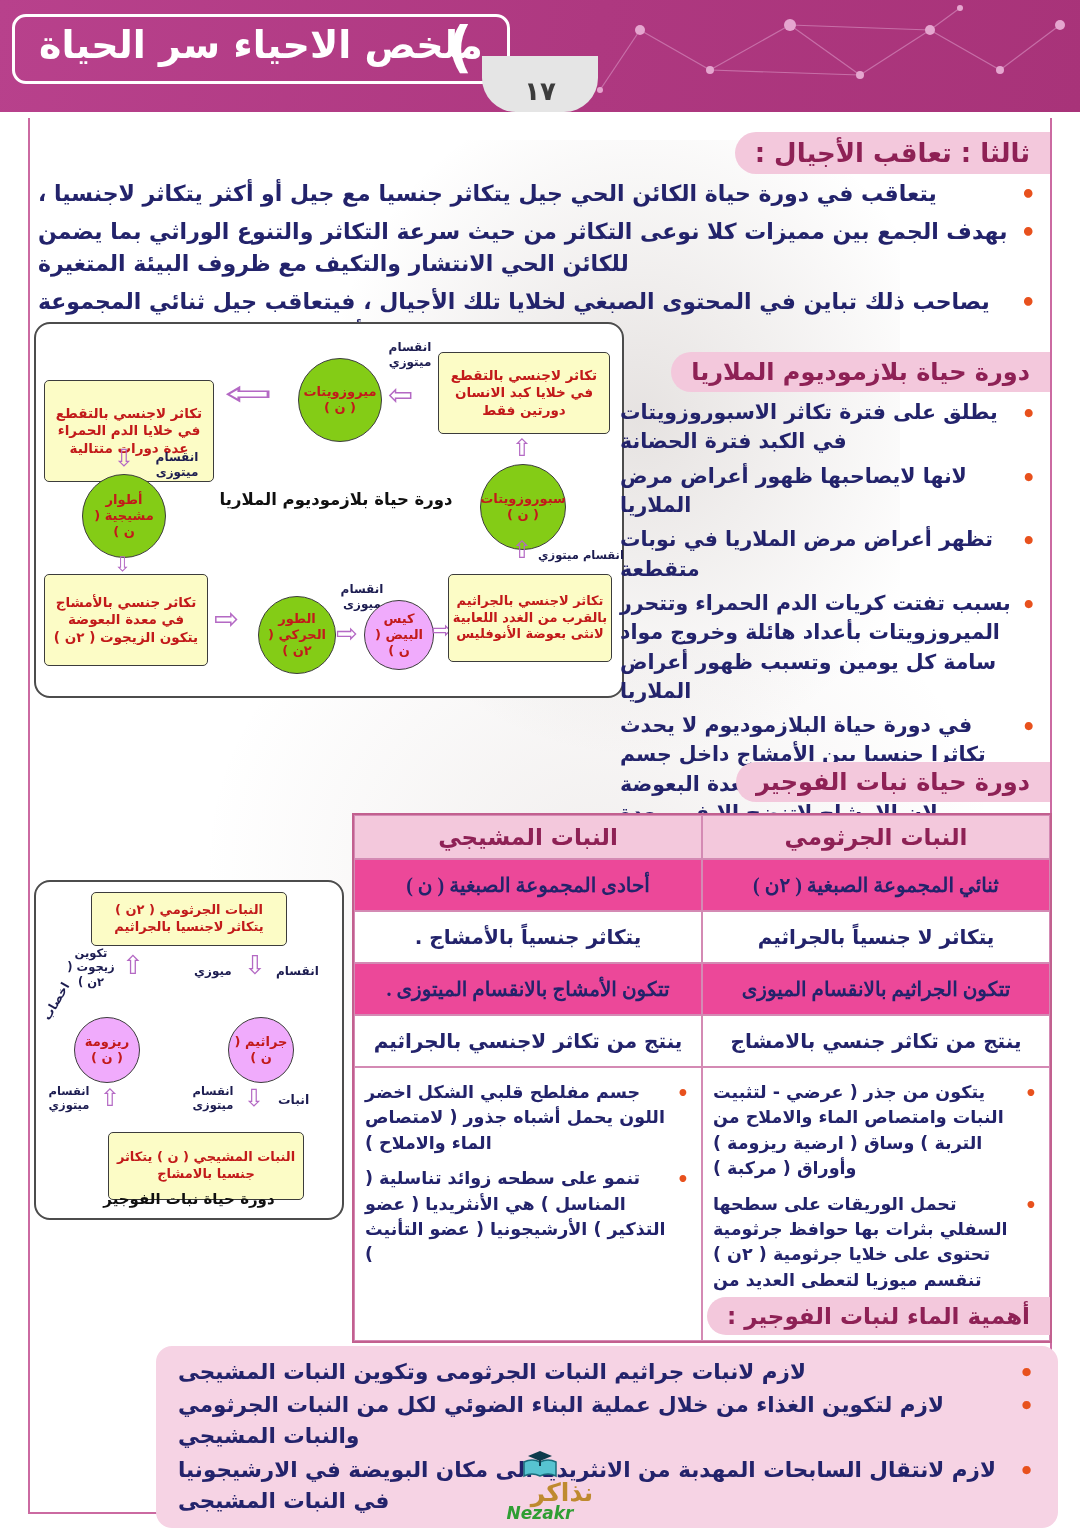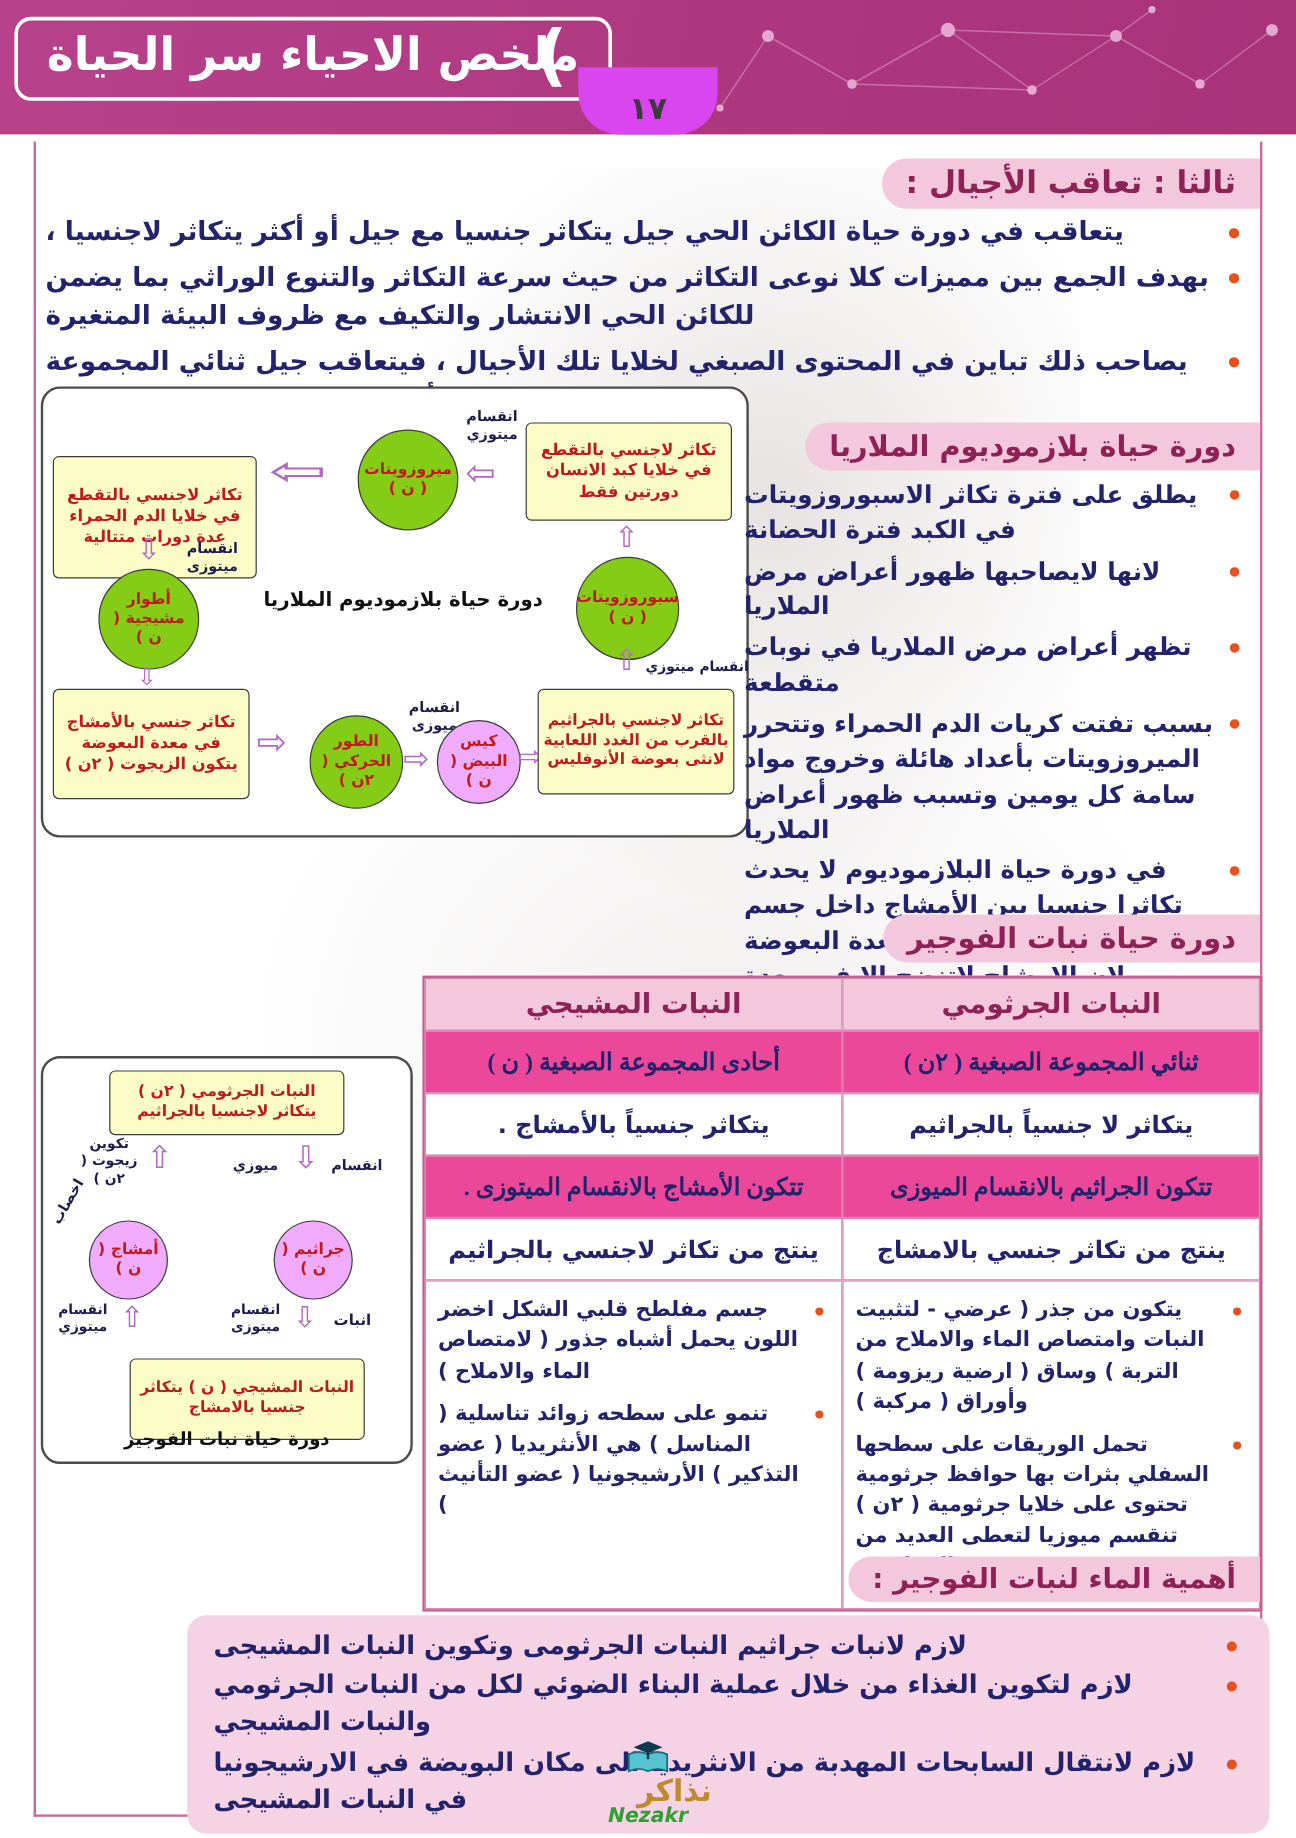--- a/index.html
+++ b/index.html
@@ -5,21 +5,21 @@
   html,body{margin:0;padding:0;}
   body{width:1080px;height:1532px;background:#fff;font-family:"DejaVu Sans",sans-serif;overflow:hidden;}
   .page{position:relative;width:1080px;height:1532px;direction:rtl;}
   .wm{position:absolute;pointer-events:none;}
   .wm1{top:140px;left:320px;width:580px;height:620px;background:radial-gradient(ellipse at 55% 45%, rgba(130,112,105,0.20), rgba(130,112,105,0) 70%);}
   .wm2{top:640px;left:200px;width:800px;height:560px;background:radial-gradient(ellipse at 50% 40%, rgba(150,130,125,0.13), rgba(150,130,125,0) 70%);}
   .banner{position:absolute;top:0;left:0;width:1080px;height:112px;background:linear-gradient(100deg,#b8418c 0%,#ae3880 55%,#a83379 100%);}
   .net{position:absolute;top:0;left:0;}
   .title-pill{position:absolute;left:12px;top:14px;border:3px solid #fff;border-radius:14px;padding:8px 24px 14px;color:#fff;font-size:38px;font-weight:bold;line-height:1.1;}
   .bracket{position:absolute;left:447px;top:14px;color:#fff;font-size:56px;font-weight:bold;direction:ltr;}
-  .page-tab{position:absolute;left:482px;top:56px;width:116px;height:56px;background:#d946ef;border-radius:0 0 34px 34px;display:flex;align-items:flex-end;justify-content:center;padding-bottom:6px;color:#3c3c3c;font-size:26px;font-weight:bold;box-sizing:border-box;}
+  .page-tab{position:absolute;left:482px;top:56px;width:116px;height:56px;background:#e5e5e5;border-radius:0 0 34px 34px;display:flex;align-items:flex-end;justify-content:center;padding-bottom:6px;color:#3c3c3c;font-size:26px;font-weight:bold;box-sizing:border-box;}
   .frame{position:absolute;top:118px;left:28px;width:1024px;height:1396px;border-left:2.5px solid #cb6aa1;border-right:2.5px solid #cb6aa1;border-bottom:2.5px solid #cb6aa1;box-sizing:border-box;}
   .sec-bar{position:absolute;right:30px;background:#f3c8dc;border-radius:22px 0 0 22px;color:#8e2155;font-weight:bold;display:flex;align-items:center;padding:6px 20px;}
   .bullets{list-style:none;margin:0;padding:0;}
   .bullets li{position:relative;padding-right:26px;color:#23236b;font-weight:bold;text-align:left;}
   .bullets li::before{content:"•";position:absolute;right:2px;top:0;color:#e8511d;font-size:1.1em;}
   .gen-bullets{position:absolute;top:178px;right:42px;left:38px;font-size:22px;line-height:1.45;}
   .gen-bullets li{margin-bottom:6px;}
   .mal-bullets{position:absolute;top:398px;right:42px;width:418px;font-size:20.5px;line-height:1.43;}
   .mal-bullets li{margin-bottom:5px;}
   .diagram{position:absolute;background:#fff;border:2.5px solid #4c4c4c;border-radius:16px;}
@@ -155,21 +155,21 @@
   </div>
 
   <div class="diagram" style="top:880px;left:34px;width:306px;height:336px;">
     <div class="ybox" style="left:55px;top:10px;width:196px;height:54px;font-size:13px;">النبات الجرثومي ( ٢ن ) يتكاثر لاجنسيا بالجراثيم</div>
     <span class="arrow" style="left:208px;top:70px;font-size:26px;">⇩</span>
     <div class="dlabel" style="left:240px;top:82px;font-size:12px;">انقسام</div>
     <div class="dlabel" style="left:158px;top:82px;font-size:12px;">ميوزي</div>
     <div class="dlabel" style="left:28px;top:64px;width:54px;font-size:11.5px;">تكوين زيجوت ( ٢ن )</div>
     <span class="arrow" style="left:86px;top:70px;font-size:26px;">⇧</span>
     <div class="dlabel" style="left:0px;top:112px;font-size:12px;transform:rotate(-60deg);">اخصاب</div>
-    <div class="circle pale" style="left:38px;top:135px;width:66px;height:66px;font-size:13px;">أمشاج ( ن )</div>
+    <div class="circle pale" style="left:38px;top:135px;width:66px;height:66px;font-size:13px;">ريزومة ( ن )</div>
     <div class="circle pale" style="left:192px;top:135px;width:66px;height:66px;font-size:13px;">جراثيم ( ن )</div>
     <span class="arrow" style="left:208px;top:204px;font-size:24px;">⇩</span>
     <div class="dlabel" style="left:242px;top:210px;font-size:12.5px;">انبات</div>
     <div class="dlabel" style="left:150px;top:202px;width:54px;font-size:11.5px;">انقسام ميتوزى</div>
     <span class="arrow" style="left:64px;top:204px;font-size:24px;">⇧</span>
     <div class="dlabel" style="left:6px;top:202px;width:54px;font-size:11.5px;">انقسام ميتوزي</div>
     <div class="ybox" style="left:72px;top:250px;width:196px;height:68px;font-size:13px;">النبات المشيجي ( ن ) يتكاثر جنسيا بالامشاج</div>
     <div class="dtitle" style="left:0;top:308px;width:100%;font-size:15px;">دورة حياة نبات الفوجير</div>
   </div>
 

